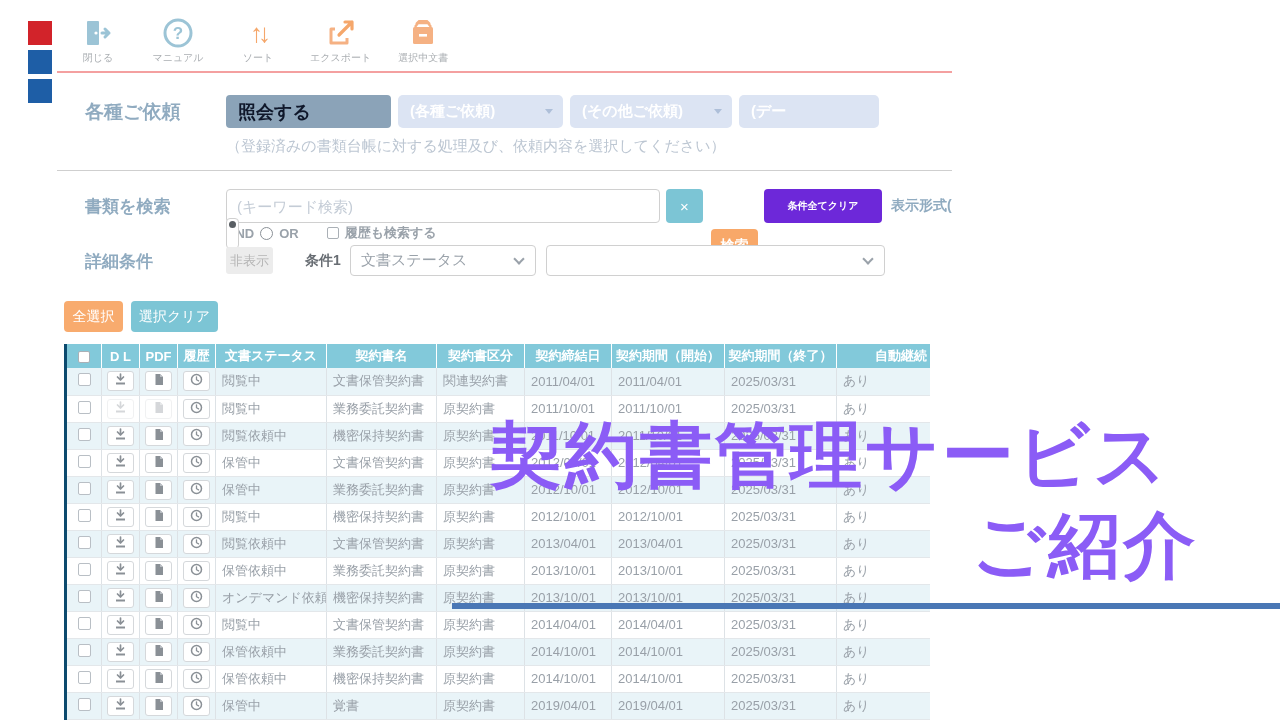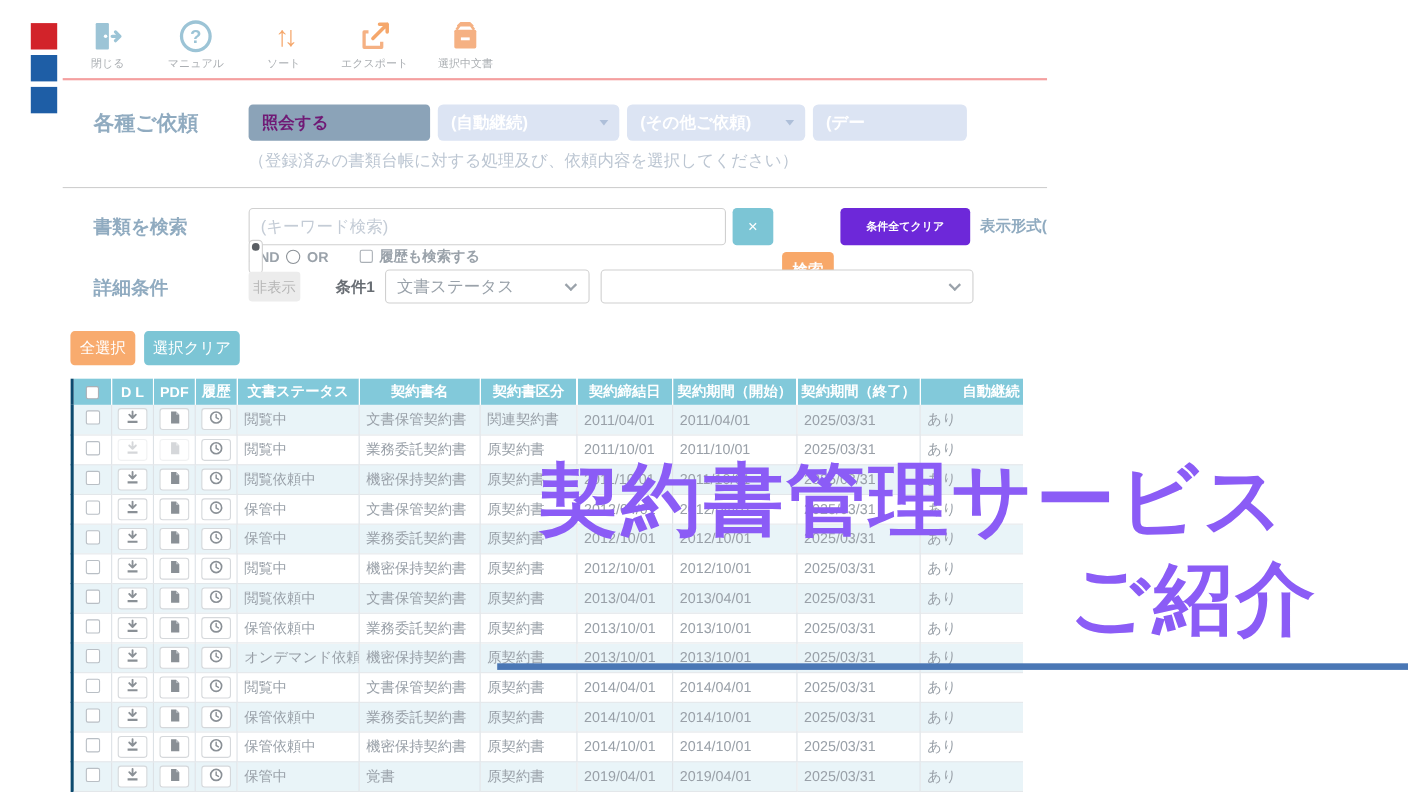--- a/index.html
+++ b/index.html
@@ -19,21 +19,21 @@
   .tb-icon { width:34px; height:34px; display:flex; align-items:center; justify-content:center; }
   .tb-label { font-size:10px; color:#aaaeb2; margin-top:1px; white-space:nowrap; }
   .sort-glyph { font-size:26px; font-weight:bold; color:#f5a76b; letter-spacing:-5px; line-height:1; }
   .redline { position:absolute; left:57px; top:71px; width:895px; height:2px; background:#f4a0a0; }
 
   
   .sec-label { position:absolute; font-weight:bold; color:#90abc0; white-space:nowrap; }
   .request-label { left:85px; top:99px; font-size:19px; }
   .request-buttons { position:absolute; left:226px; top:95px; display:flex; gap:7px; }
   .btn { border:none; border-radius:4px; cursor:pointer; font-family:inherit; }
-  .req-active { width:165px; height:33px; background:#8ba3b8; color:#701a75; font-weight:bold; font-size:15px; text-align:left; padding-left:12px; }
+  .req-active { width:165px; height:33px; background:#8ba3b8; color:#0f172a; font-weight:bold; font-size:18px; text-align:left; padding-left:12px; }
   .req-dd { position:relative; height:33px; background:#dce4f3; color:#fff; font-weight:bold; font-size:15px; text-align:left; padding-left:12px; border-radius:5px; }
   .req-dd .caret { position:absolute; right:10px; top:14px; width:0; height:0; border-left:4px solid transparent; border-right:4px solid transparent; border-top:5px solid #aebfd9; }
   .w1{width:165px;} .w2{width:165px;} .w3{width:162px;} .w4{width:140px;}
   .request-note { position:absolute; left:226px; top:137px; font-size:15px; color:#bcc6d2; white-space:nowrap; }
   .divider { position:absolute; left:57px; top:170px; width:895px; height:1px; background:#cfcfcf; }
 
   
   .search-label { left:85px; top:195px; font-size:17px; }
   .kw-input { position:absolute; left:226px; top:189px; width:434px; height:34px; border:1px solid #d0d0d0; border-radius:4px; padding:4px 10px; font-size:15px; color:#555; font-family:inherit; }
   .kw-input::placeholder { color:#c4ccd6; }
@@ -137,21 +137,21 @@
             </svg>
         </span>
         <span class="tb-label">選択中文書</span>
       </div>
     </div>
     <div class="redline"></div>
 
     <div class="sec-label request-label">各種ご依頼</div>
     <div class="request-buttons">
       <button class="btn req-active">照会する</button>
-      <button class="btn req-dd w2"><span>(自動継続)</span><span class="caret"></span></button>
+      <button class="btn req-dd w2"><span>(各種ご依頼)</span><span class="caret"></span></button>
       <button class="btn req-dd w3"><span>(その他ご依頼)</span><span class="caret"></span></button>
       <button class="btn req-dd w4"><span>(デー</span></button>
     </div>
     <div class="request-note">（登録済みの書類台帳に対する処理及び、依頼内容を選択してください）</div>
 
     <div class="divider"></div>
 
     <div class="sec-label search-label">書類を検索</div>
     <input class="kw-input" type="text" placeholder="(キーワード検索)" style="">
     <button class="btn x-btn">×</button>

